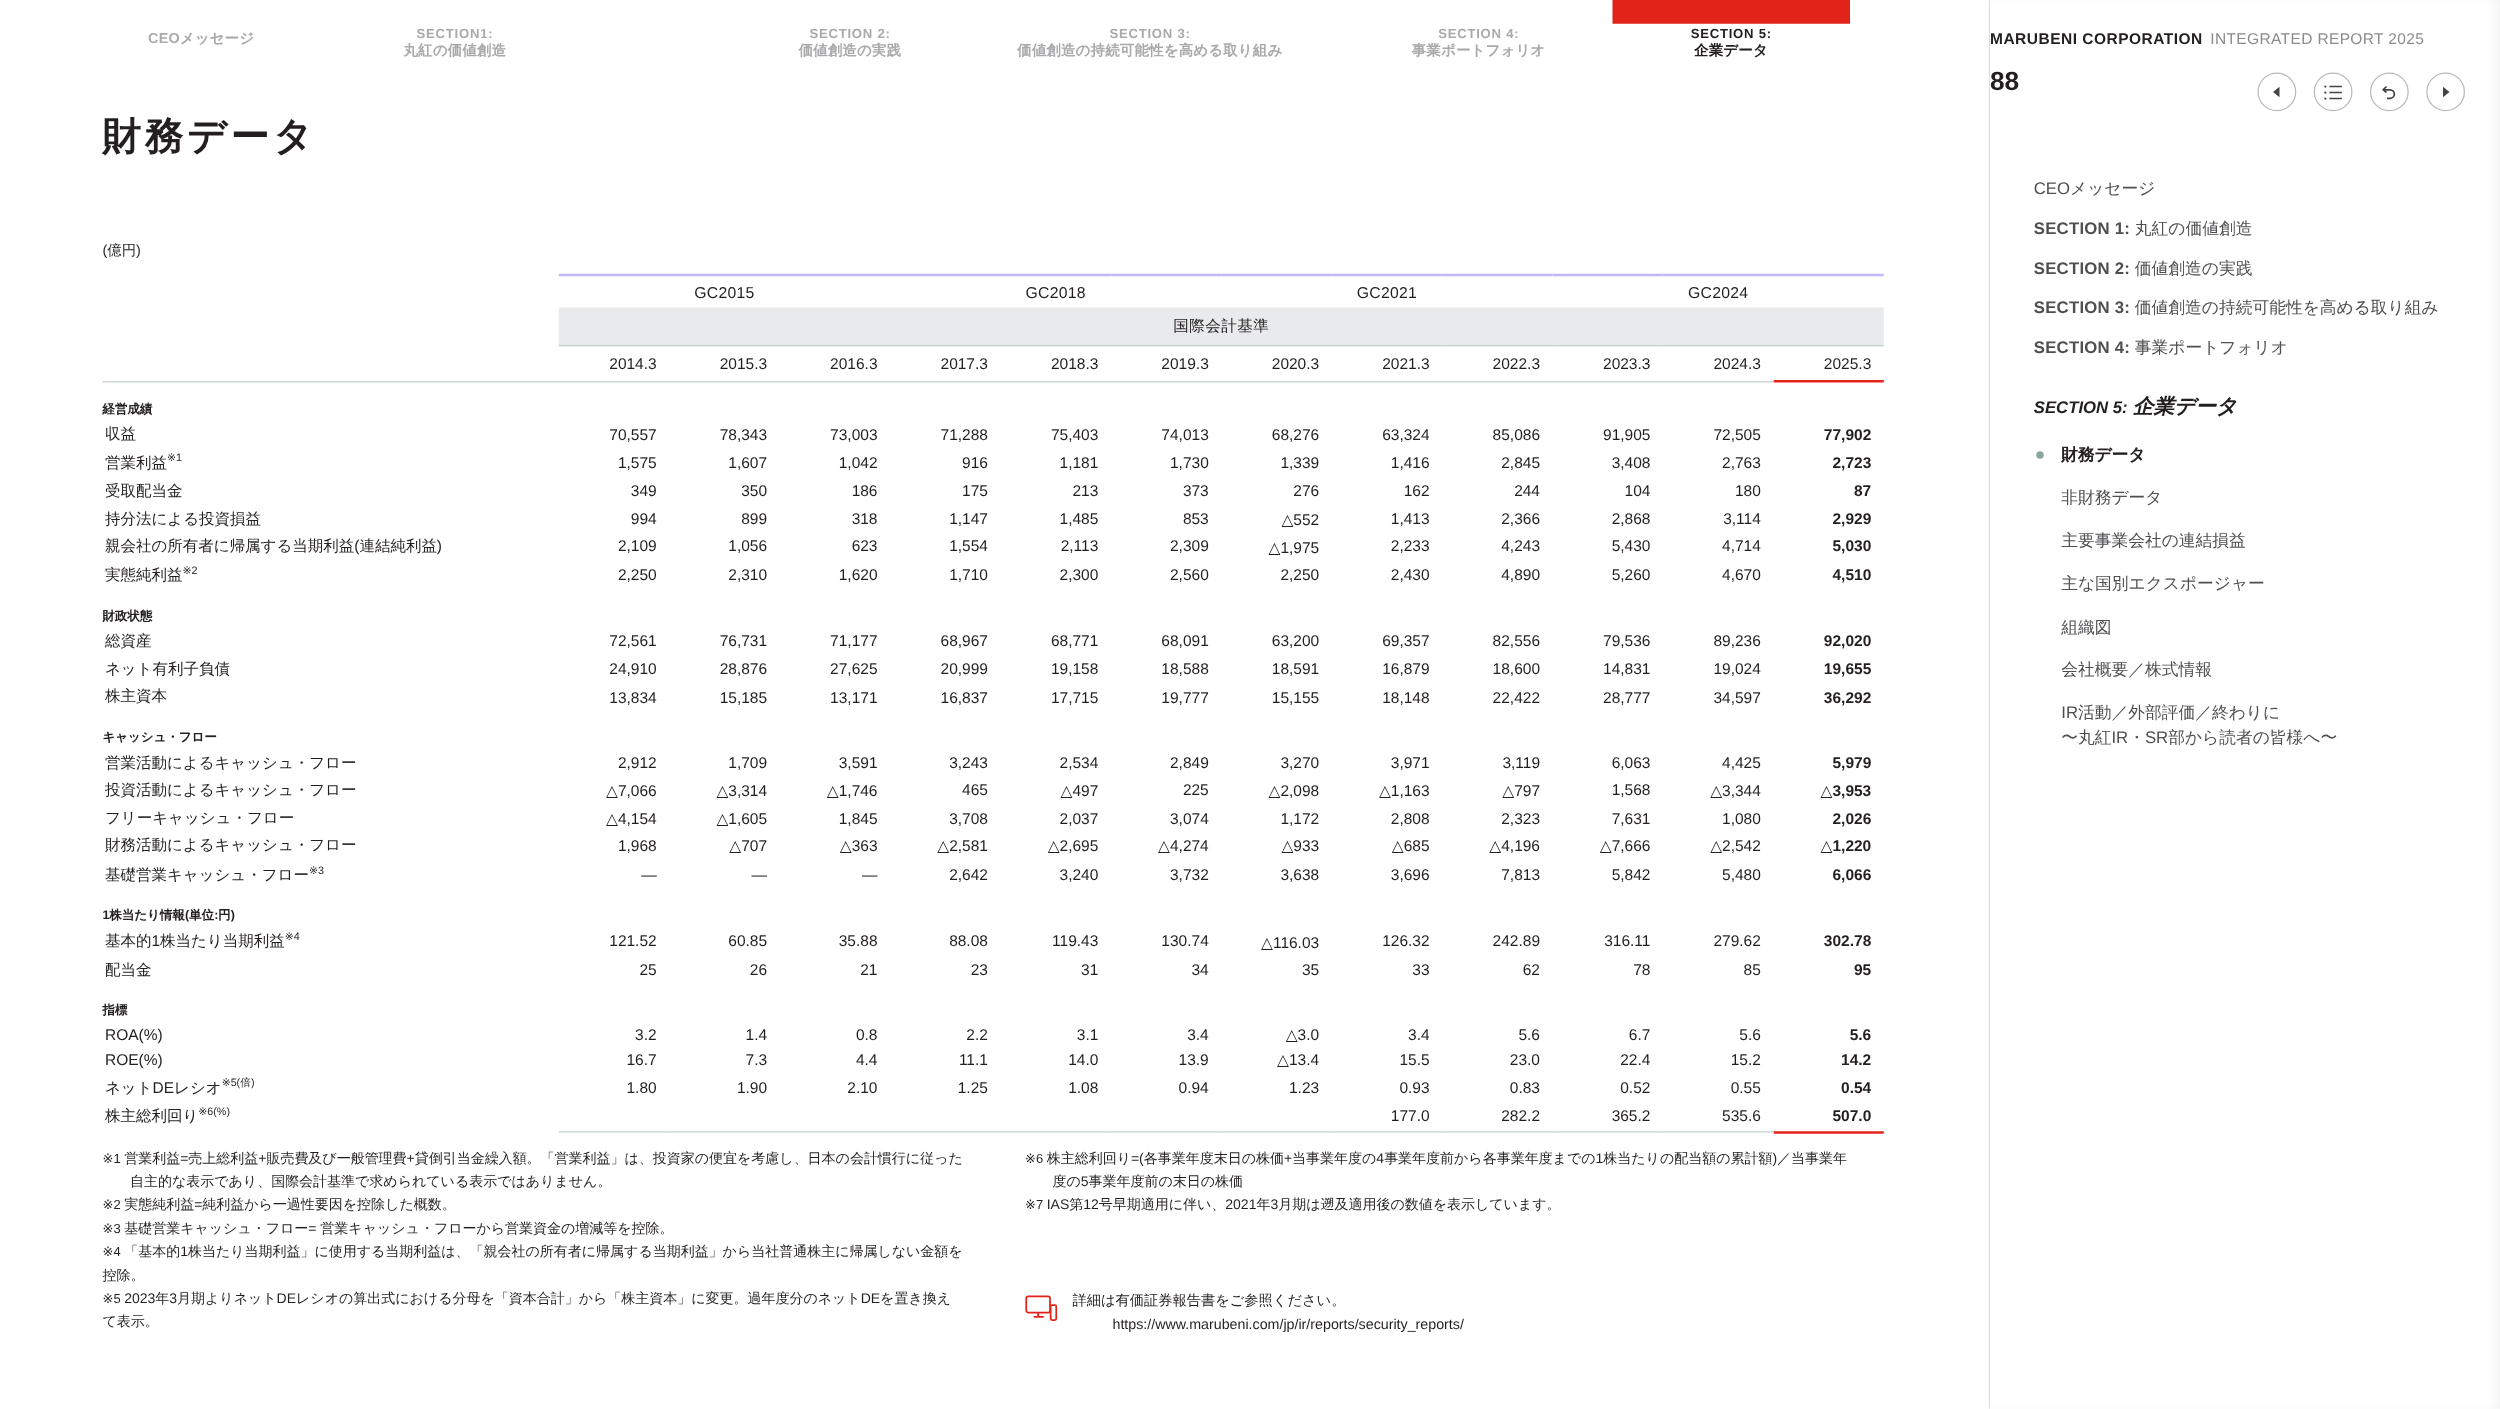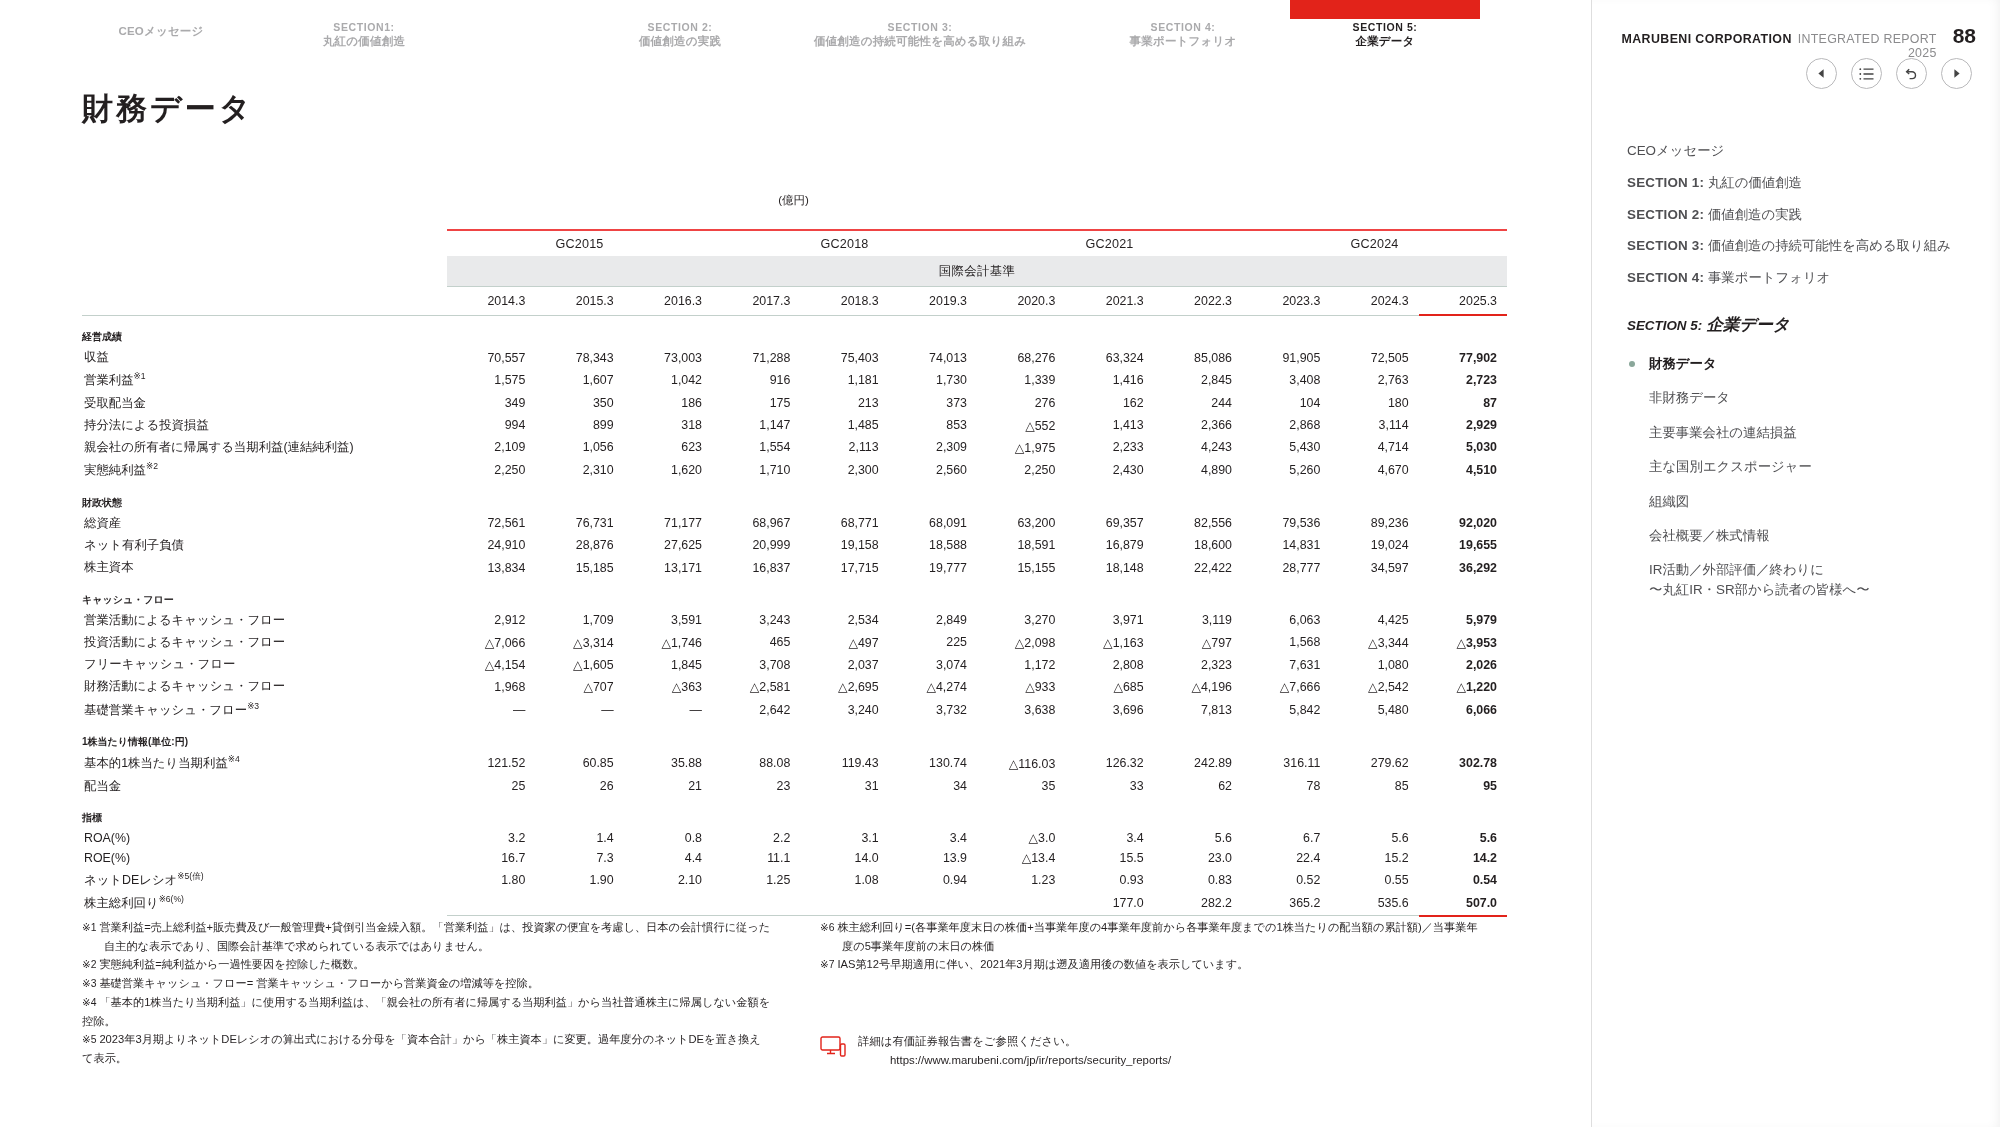--- a/index.html
+++ b/index.html
@@ -61,44 +61,44 @@
     position: absolute;
     left: 82px; top: 88px;
     font-size: 31px;
     font-weight: 700;
     letter-spacing: 3px;
   }
 
   
   .tbl-wrap { position: absolute; left: 82px; top: 193px; width: 1425px; }
   .unit-note {
-    text-align: center;
+    text-align: left;
     font-size: 11.5px;
     color: #231f20;
-    margin-bottom: 21px;
+    margin-bottom: 11px;
     padding-right: 2px;
   }
 
   table.fin {
     border-collapse: collapse;
     width: 1425px;
     font-size: 12.4px;
     table-layout: fixed;
   }
   table.fin col.lbl { width: 365px; }
   table.fin col.num { width: 88.33px; }
 
   table.fin td, table.fin th { padding: 0; font-weight: 400; }
 
   
   tr.grp th {
     font-size: 12.6px;
     text-align: center;
     padding: 6px 0 5px;
-    border-top: 2px solid #ef4444;
+    border-top: 2px solid #c4b5fd;
     letter-spacing: .2px;
   }
   tr.grp th.spacer { border-top: none; }
 
   
   tr.std td.std-band {
     background: #e9eaeb;
     text-align: center;
     font-size: 12.4px;
     padding: 7px 0 6px;
@@ -163,21 +163,21 @@
     position: relative;
     flex: 0 0 409px;
     width: 409px; height: 1127px;
     background: #ffffff;
     border-left: 1px solid #dedede;
     box-shadow: -6px 0 14px -8px rgba(0,0,0,.10) inset;
   }
   .side-head {
     position: absolute; left: 0; top: 24px; right: 24px;
     text-align: right;
-    display: flex; align-items: baseline; justify-content: space-between; gap: 16px;
+    display: flex; align-items: baseline; justify-content: space-between; gap: 16px; flex-direction: column;
   }
   .brand { font-size: 12.4px; font-weight: 700; letter-spacing: .4px; }
   .brand .sub { font-weight: 400; color: #8b8b8d; margin-left: 6px; letter-spacing: .3px; }
   .pageno { font-size: 21px; font-weight: 700; }
 
   .btn-row {
     position: absolute; top: 58px; right: 28px;
     display: flex; gap: 14px;
   }
   .cbtn {

